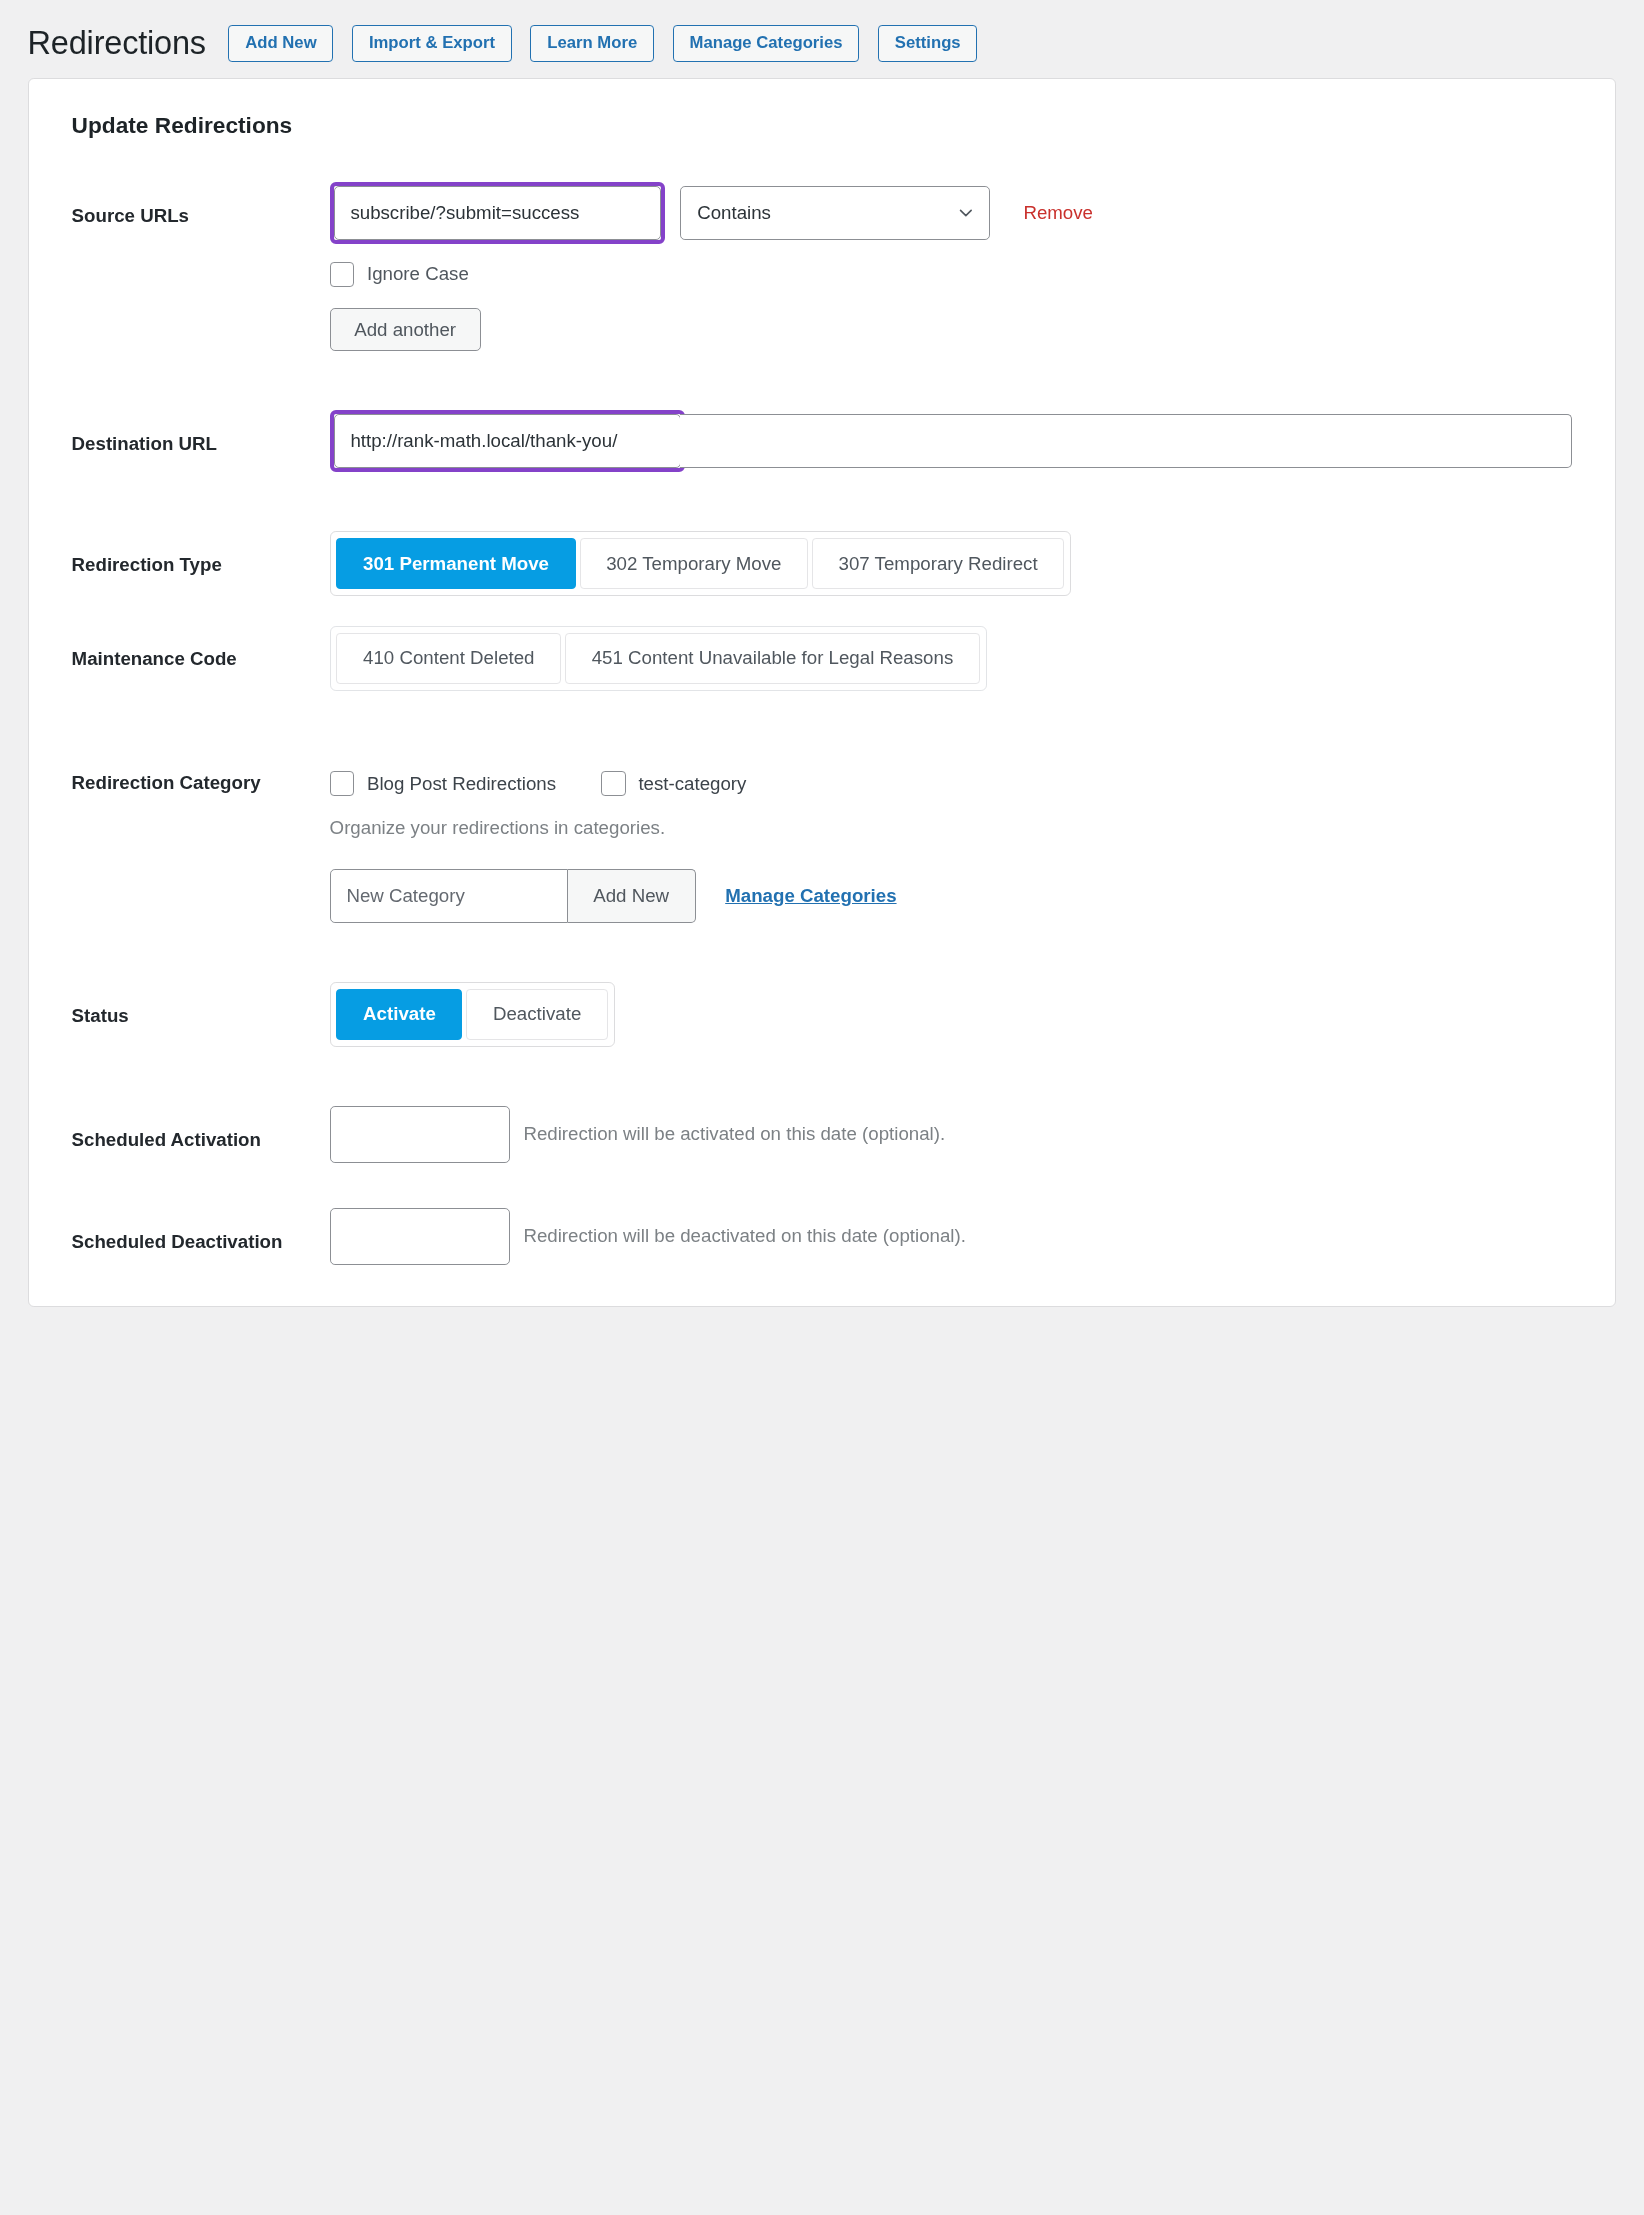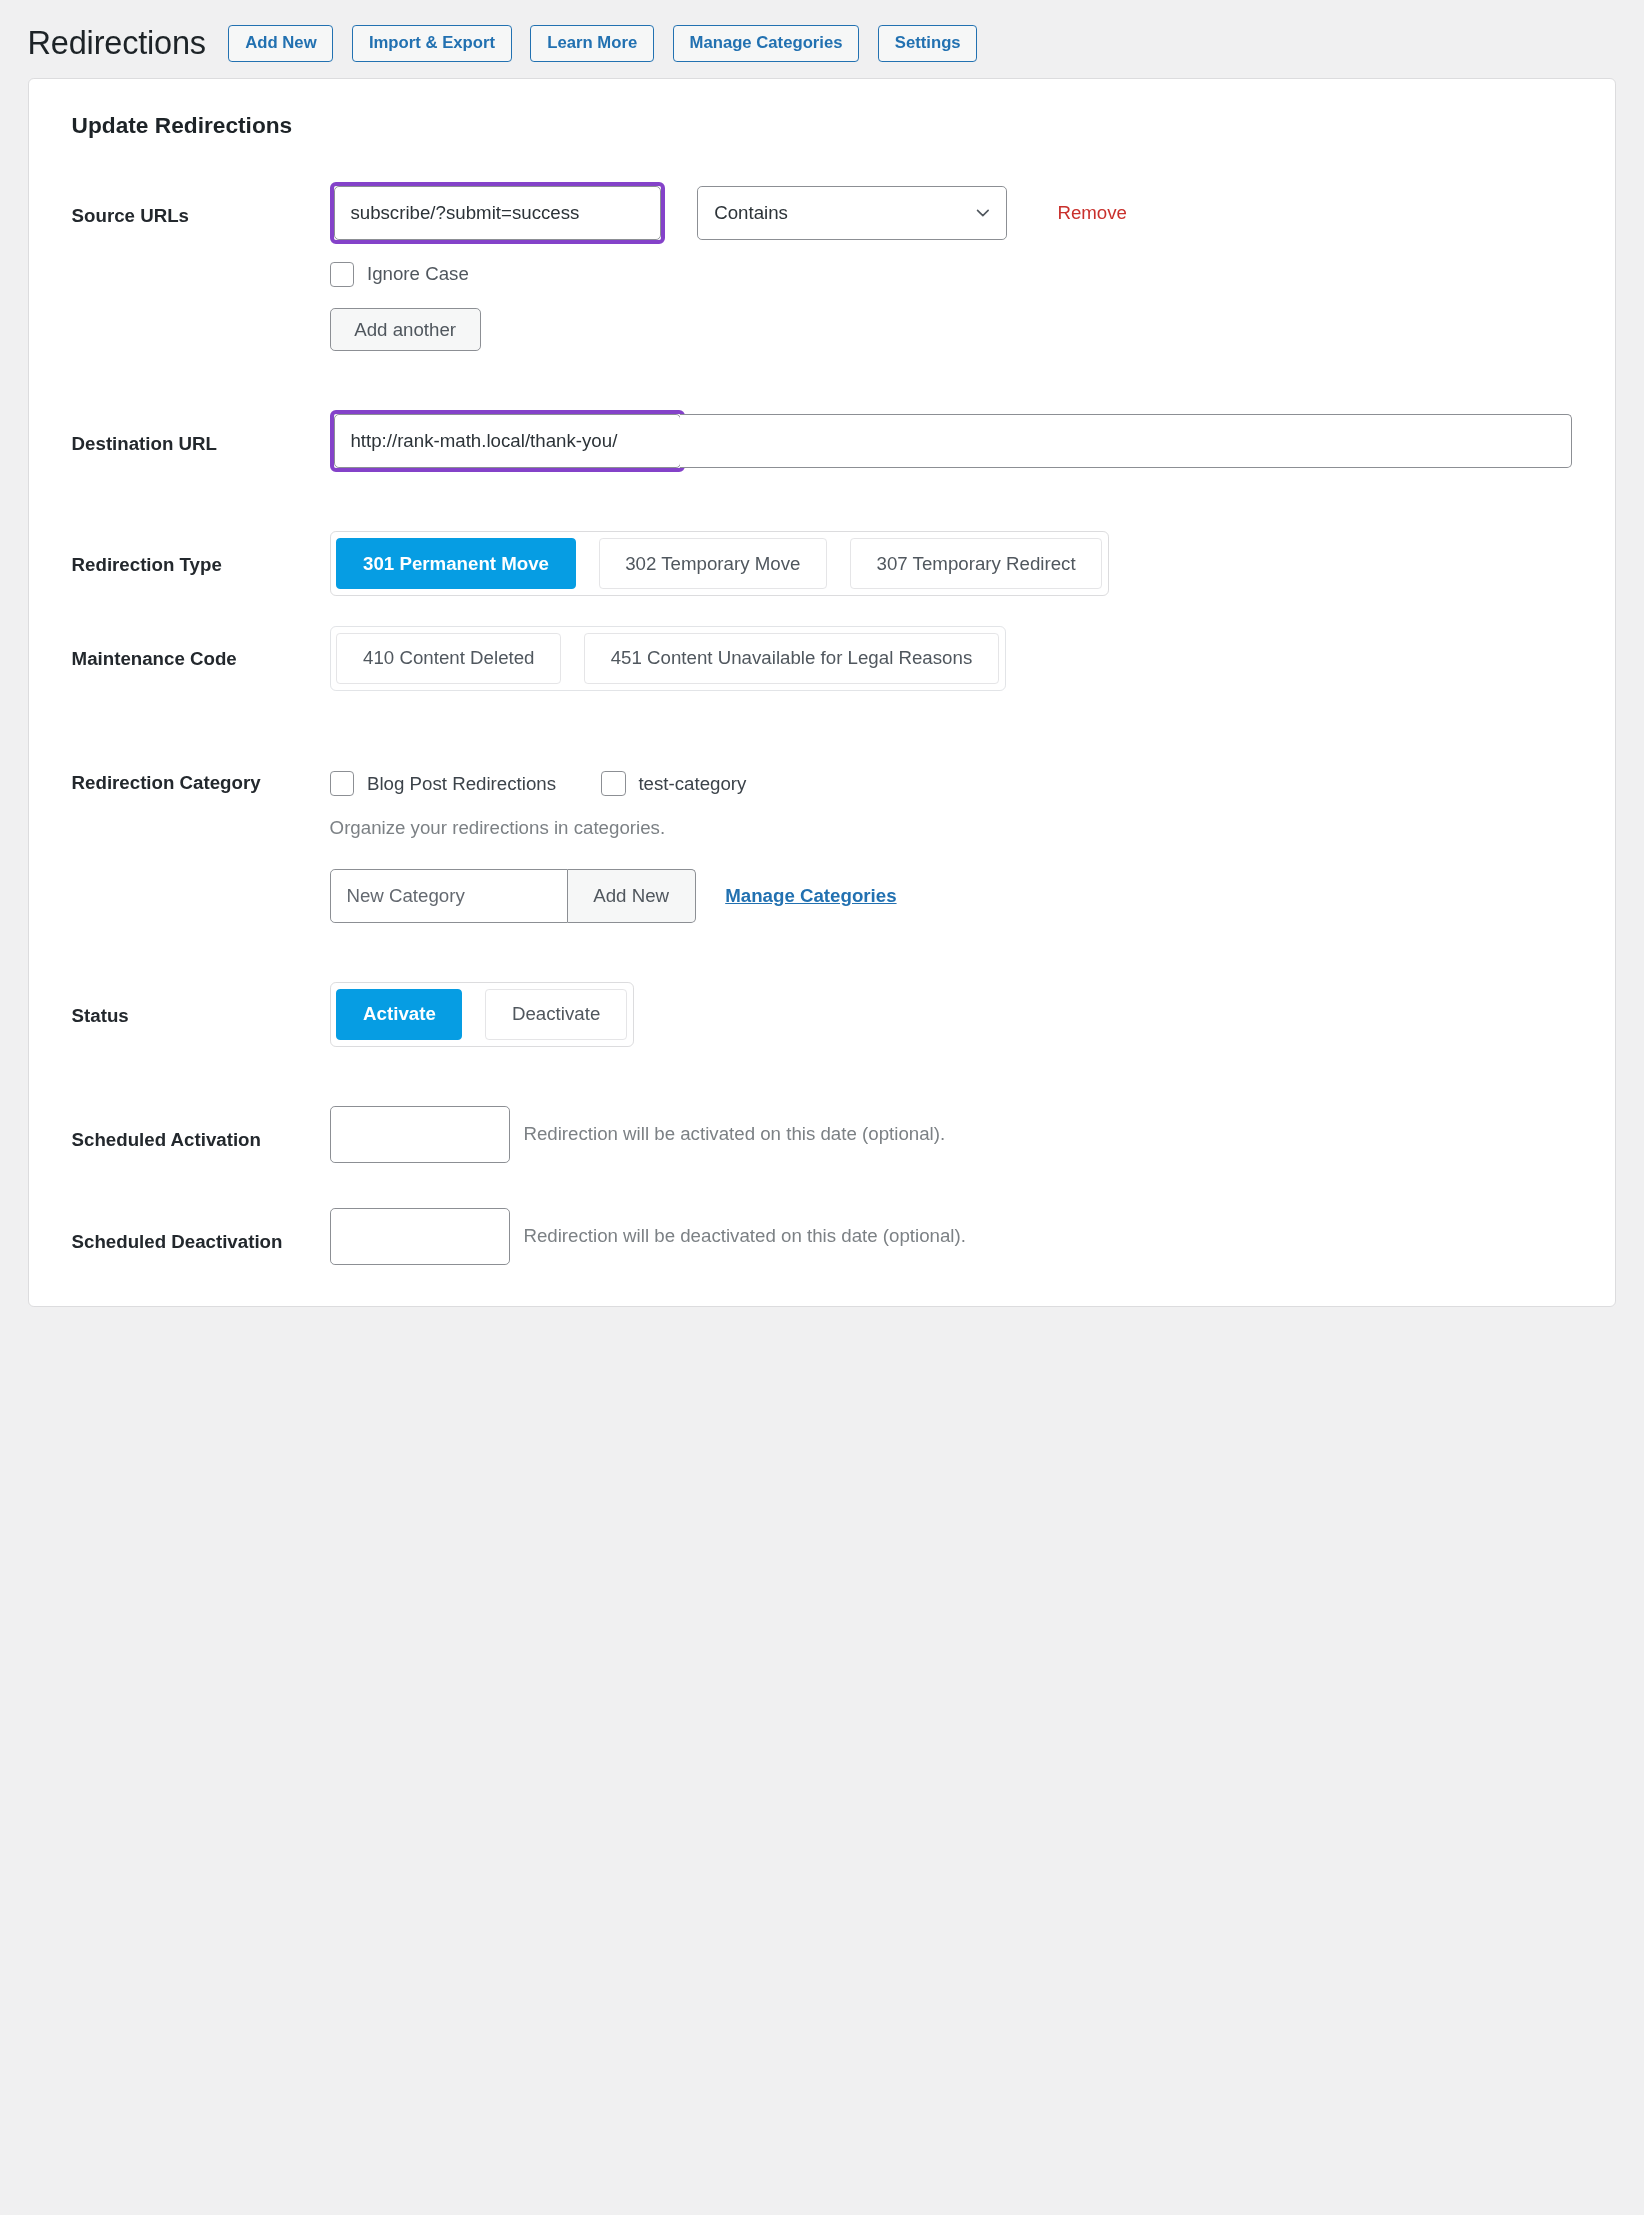--- a/index.html
+++ b/index.html
@@ -97,21 +97,21 @@
 
   .highlight {
     display: inline-block;
     border: 4.9px solid #8442c9;
     border-radius: 5.9px;
     padding: 0;
     line-height: 0;
   }
 
   
-  .source-line { display: flex; align-items: center; gap: 17px; }
+  .source-line { display: flex; align-items: center; gap: 0; }
   .source-input-wrap { width: 335px; }
   .source-input-wrap .txt { width: 100%; }
   .select-wrap { position: relative; width: 310px; margin-left: 15.8px; }
   .select-wrap .txt {
     appearance: none;
     -webkit-appearance: none;
     padding-right: 43px;
     color: #2c3338;
     cursor: pointer;
   }
@@ -182,21 +182,21 @@
   }
 
   
   .seg {
     display: inline-flex;
     align-items: center;
     border: 1px solid #dcdcde;
     border-radius: 5.9px;
     background: #fff;
     padding: 5.9px;
-    gap: 23px;
+    gap: 4px;
   }
   .seg-item {
     display: inline-flex;
     align-items: center;
     justify-content: center;
     height: 51px;
     padding: 0 25.6px;
     border: 1px solid #e5e5e7;
     border-radius: 3.9px;
     background: #fff;

